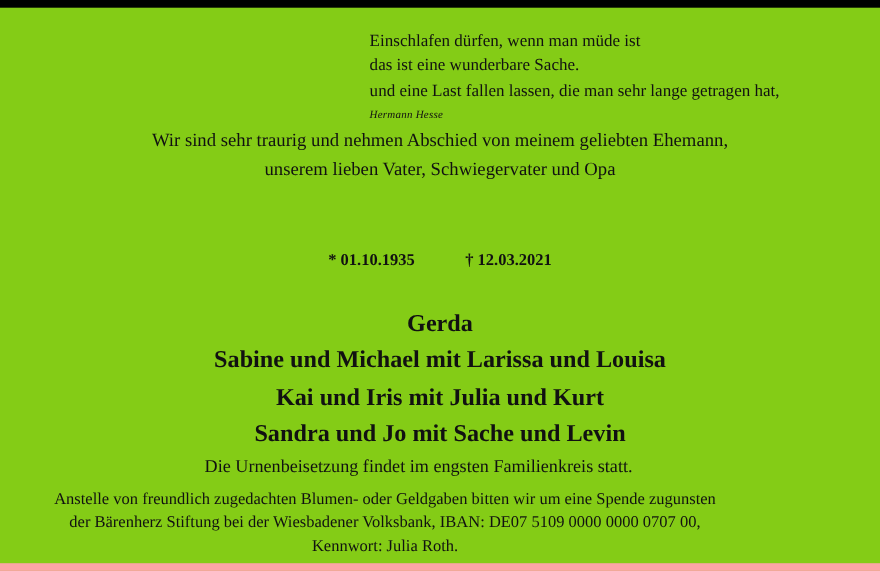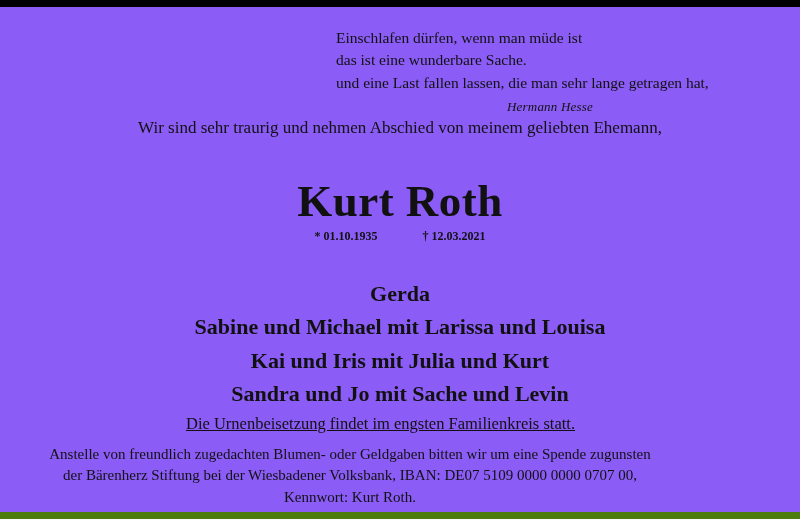--- a/index.html
+++ b/index.html
@@ -4,24 +4,24 @@
 <style>
   html, body {
     margin: 0;
     padding: 0;
     background: #ffffff;
   }
   #obituary {
     position: relative;
     width: 800px;
     height: 519px;
-    background: #8b5cf6;
+    background: #84cc16;
     box-sizing: border-box;
     border-top: 7px solid #000000;
-    border-bottom: 7px solid #4d7c0f;
+    border-bottom: 7px solid #fca5a5;
     font-family: "Liberation Serif", serif;
     color: #111111;
     overflow: hidden;
   }
   .inner {
     position: absolute;
     left: 0;
     top: 0;
     width: 800px;
     height: 505px;
@@ -33,23 +33,23 @@
     top: 20px;
     width: 430px;
     text-align: left;
     font-size: 15.5px;
     line-height: 1.45;
   }
   .poem-line {
     white-space: nowrap;
   }
   .poem-author {
-    text-align: center;
+    text-align: left;
     font-style: italic;
-    font-size: 13px;
+    font-size: 10px;
     margin-top: 4px;
     padding-right: 2px;
     letter-spacing: 0.2px;
   }
   .intro {
     position: absolute;
     left: 0;
     top: 108px;
     width: 800px;
     text-align: center;
@@ -65,42 +65,41 @@
     font-size: 45px;
     font-weight: bold;
     letter-spacing: 0.5px;
   }
   .dates {
     position: absolute;
     left: 0;
     top: 222px;
     width: 800px;
     text-align: center;
-    font-size: 12px;
+    font-size: 15px;
     font-weight: bold;
   }
   .dates .birth { margin-right: 42px; }
   .survivors {
     position: absolute;
     left: 0;
     top: 270px;
     width: 800px;
     text-align: center;
     font-size: 22px;
     line-height: 1.52;
     font-weight: bold;
   }
   .ceremony {
     position: absolute;
     left: 0;
     top: 407px;
     width: 761px;
     text-align: center;
     font-size: 16.5px;
-    text-decoration: underline;
   }
   .donation {
     position: absolute;
     left: 0;
     top: 437px;
     width: 700px;
     text-align: center;
     font-size: 15px;
     line-height: 1.42;
   }
@@ -114,38 +113,38 @@
 
     <div class="poem">
       <div class="poem-line">Einschlafen dürfen, wenn man müde ist</div>
       <div class="poem-line">das ist eine wunderbare Sache.</div>
       <div class="poem-line">und eine Last fallen lassen, die man sehr lange getragen hat,</div>
       <div class="poem-author">Hermann Hesse</div>
     </div>
 
     <div class="intro">
       <div>Wir sind sehr traurig und nehmen Abschied von meinem geliebten Ehemann,</div>
+      <div>unserem lieben Vater, Schwiegervater und Opa</div>
     </div>
 
-    <div class="name">Kurt Roth</div>
 
     <div class="dates">
       <span class="birth">* 01.10.1935</span>
       <span class="death">† 12.03.2021</span>
     </div>
 
     <div class="survivors">
       <div>Gerda</div>
       <div>Sabine und Michael mit Larissa und Louisa</div>
       <div>Kai und Iris mit Julia und Kurt</div>
       <div>Sandra und Jo mit Sache und Levin</div>
     </div>
 
     <div class="ceremony">Die Urnenbeisetzung findet im engsten Familienkreis statt.</div>
 
     <div class="donation">
       <div class="donation-line">Anstelle von freundlich zugedachten Blumen- oder Geldgaben bitten wir um eine Spende zugunsten</div>
       <div class="donation-line">der Bärenherz Stiftung bei der Wiesbadener Volksbank, IBAN: DE07 5109 0000 0000 0707 00,</div>
-      <div class="donation-line">Kennwort: Kurt Roth.</div>
+      <div class="donation-line">Kennwort: Julia Roth.</div>
     </div>
 
   </div>
 </div>
 
 </body></html>

